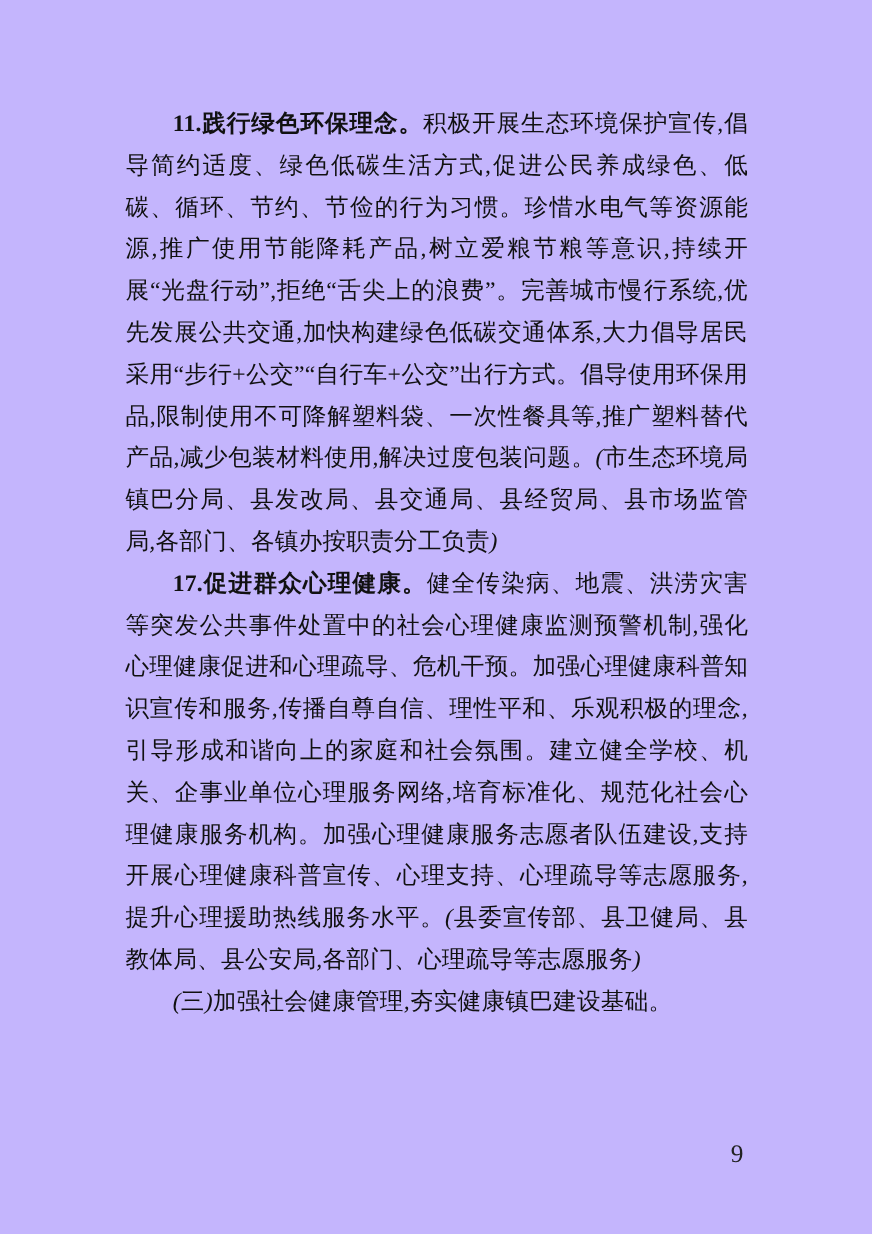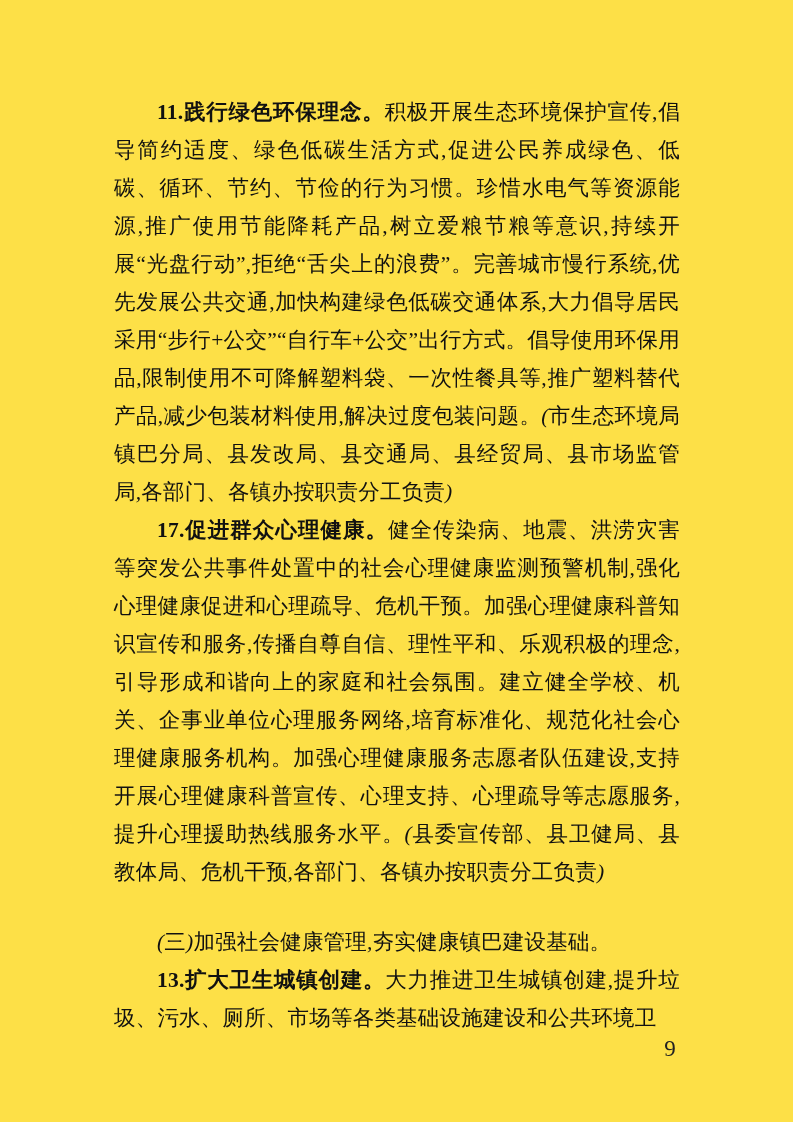--- a/index.html
+++ b/index.html
@@ -4,21 +4,21 @@
 <style>
   html, body {
     margin: 0;
     padding: 0;
     background: #ffffff;
   }
   .page {
     position: relative;
     width: 793px;
     height: 1122px;
-    background: #fde047;
+    background: #c4b5fd;
     overflow: hidden;
     font-family: "Liberation Serif", "DejaVu Serif", serif;
     color: #111111;
   }
   .content {
     position: absolute;
     left: 114px;
     top: 93px;
     width: 566px;
     font-size: 21.5px;
@@ -32,21 +32,20 @@
     text-indent: 2em;
   }
   .lead {
     font-weight: bold;
   }
   .annotation {
     font-style: oblique 6deg;
   }
   .section-heading {
     font-style: oblique 6deg;
-    margin-top: 32px;
   }
   .page-number {
     position: absolute;
     left: 655px;
     top: 1034px;
     width: 30px;
     text-align: center;
     font-size: 23px;
     line-height: 30px;
     color: #222222;
@@ -54,22 +53,21 @@
   }
 </style>
 </head>
 <body>
 
 <div class="page">
   <div class="content">
 
     <p class="para"><span class="lead">11.践行绿色环保理念。</span><span>积极开展生态环境保护宣传,倡导简约适度、绿色低碳生活方式,促进公民养成绿色、低碳、循环、节约、节俭的行为习惯。珍惜水电气等资源能源,推广使用节能降耗产品,树立爱粮节粮等意识,持续开展“光盘行动”,拒绝“舌尖上的浪费”。完善城市慢行系统,优先发展公共交通,加快构建绿色低碳交通体系,大力倡导居民采用“步行+公交”“自行车+公交”出行方式。倡导使用环保用品,限制使用不可降解塑料袋、一次性餐具等,推广塑料替代产品,减少包装材料使用,解决过度包装问题。</span><span class="annotation">(市生态环境局镇巴分局、县发改局、县交通局、县经贸局、县市场监管局,各部门、各镇办按职责分工负责)</span></p>
 
-    <p class="para"><span class="lead">17.促进群众心理健康。</span><span>健全传染病、地震、洪涝灾害等突发公共事件处置中的社会心理健康监测预警机制,强化心理健康促进和心理疏导、危机干预。加强心理健康科普知识宣传和服务,传播自尊自信、理性平和、乐观积极的理念,引导形成和谐向上的家庭和社会氛围。建立健全学校、机关、企事业单位心理服务网络,培育标准化、规范化社会心理健康服务机构。加强心理健康服务志愿者队伍建设,支持开展心理健康科普宣传、心理支持、心理疏导等志愿服务,提升心理援助热线服务水平。</span><span class="annotation">(县委宣传部、县卫健局、县教体局、危机干预,各部门、各镇办按职责分工负责)</span></p>
+    <p class="para"><span class="lead">17.促进群众心理健康。</span><span>健全传染病、地震、洪涝灾害等突发公共事件处置中的社会心理健康监测预警机制,强化心理健康促进和心理疏导、危机干预。加强心理健康科普知识宣传和服务,传播自尊自信、理性平和、乐观积极的理念,引导形成和谐向上的家庭和社会氛围。建立健全学校、机关、企事业单位心理服务网络,培育标准化、规范化社会心理健康服务机构。加强心理健康服务志愿者队伍建设,支持开展心理健康科普宣传、心理支持、心理疏导等志愿服务,提升心理援助热线服务水平。</span><span class="annotation">(县委宣传部、县卫健局、县教体局、县公安局,各部门、心理疏导等志愿服务)</span></p>
 
     <p class="para section-heading">(三)加强社会健康管理,夯实健康镇巴建设基础。</p>
 
-    <p class="para"><span class="lead">13.扩大卫生城镇创建。</span><span>大力推进卫生城镇创建,提升垃圾、污水、厕所、市场等各类基础设施建设和公共环境卫</span></p>
 
   </div>
 
   <div class="page-number">9</div>
 </div>
 
 </body></html>

